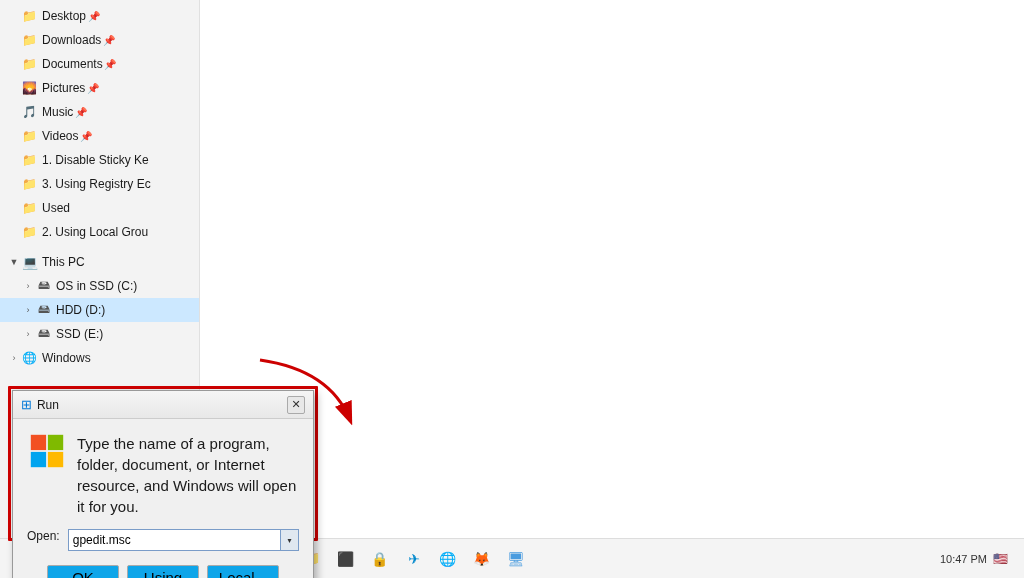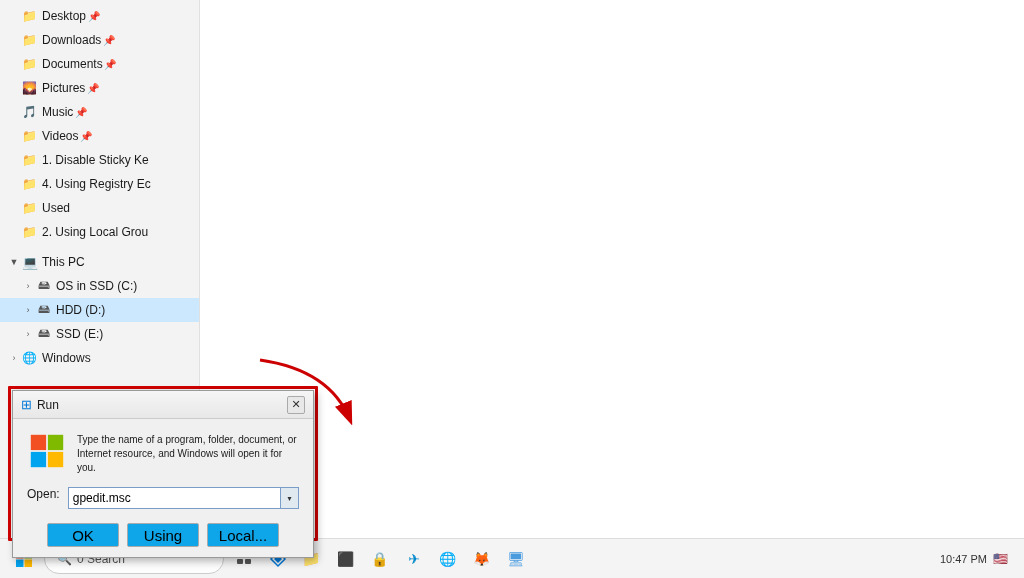--- a/index.html
+++ b/index.html
@@ -221,21 +221,21 @@
       align-items: center;
       justify-content: center;
     }
 
     .run-logo {
       width: 36px;
       height: 36px;
     }
 
     .dialog-text {
-      font-size: 10px;
+      font-size: 15px;
       color: #1a1a1a;
       line-height: 1.4;
       padding-top: 2px;
     }
 
     .open-row {
       display: flex;
       align-items: flex-start;
       gap: 8px;
       margin-bottom: 14px;
@@ -377,21 +377,21 @@
 
       <div class="sidebar-item">
         <div class="chevron"></div>
         <div class="icon folder-yellow">📁</div>
         <span>1. Disable Sticky Ke</span>
       </div>
 
       <div class="sidebar-item">
         <div class="chevron"></div>
         <div class="icon folder-yellow">📁</div>
-        <span>4. Using Registry Ec</span>
+        <span>3. Using Registry Ec</span>
       </div>
 
       <div class="sidebar-item">
         <div class="chevron"></div>
         <div class="icon folder-yellow">📁</div>
         <span>Used</span>
       </div>
 
       <div class="sidebar-item">
         <div class="chevron"></div>

